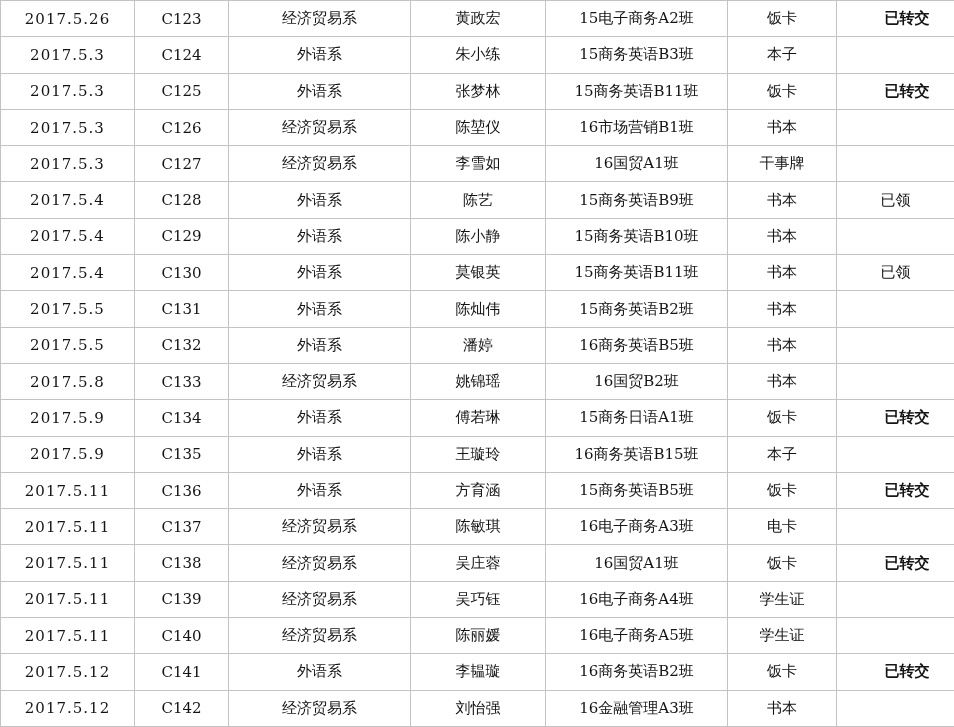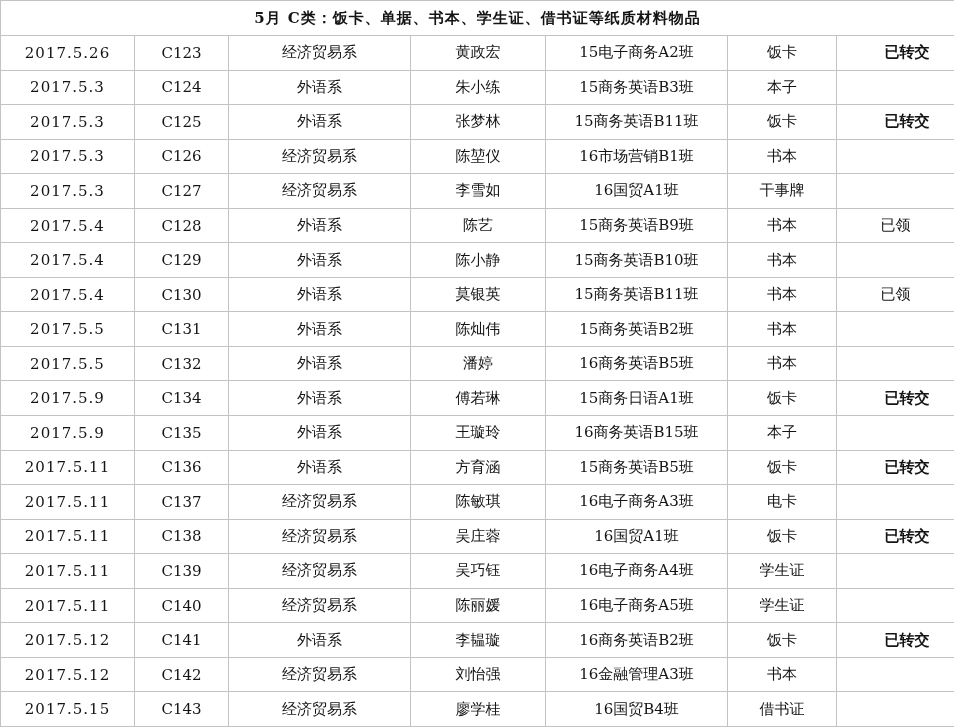--- a/index.html
+++ b/index.html
@@ -59,23 +59,20 @@
     <colgroup>
       <col style="width:134px">
       <col style="width:94px">
       <col style="width:182px">
       <col style="width:135px">
       <col style="width:182px">
       <col style="width:109px">
       <col style="width:118px">
     </colgroup>
     <tbody>
-      <tr>
-        <td colspan="7" class="title-cell">5月  C类：饭卡、单据、书本、学生证、借书证等纸质材料物品</td>
-      </tr>
     <tr>
     <td class="c-date">2017.5.26</td>
     <td class="c-code">C123</td>
     <td class="c-dept">经济贸易系</td>
     <td class="c-name">黄政宏</td>
     <td class="c-class">15电子商务A2班</td>
     <td class="c-item">饭卡</td>
     <td class="c-status bold">已转交</td>
   </tr>
         <tr>
@@ -153,20 +150,29 @@
         <tr>
     <td class="c-date">2017.5.5</td>
     <td class="c-code">C132</td>
     <td class="c-dept">外语系</td>
     <td class="c-name">潘婷</td>
     <td class="c-class">16商务英语B5班</td>
     <td class="c-item">书本</td>
     <td class="c-status"></td>
   </tr>
         <tr>
+    <td class="c-date">2017.5.8</td>
+    <td class="c-code">C133</td>
+    <td class="c-dept">经济贸易系</td>
+    <td class="c-name">姚锦瑶</td>
+    <td class="c-class">16国贸B2班</td>
+    <td class="c-item">书本</td>
+    <td class="c-status"></td>
+  </tr>
+        <tr>
     <td class="c-date">2017.5.9</td>
     <td class="c-code">C134</td>
     <td class="c-dept">外语系</td>
     <td class="c-name">傅若琳</td>
     <td class="c-class">15商务日语A1班</td>
     <td class="c-item">饭卡</td>
     <td class="c-status bold">已转交</td>
   </tr>
         <tr>
     <td class="c-date">2017.5.9</td>
@@ -231,26 +237,17 @@
     <td class="c-item">饭卡</td>
     <td class="c-status bold">已转交</td>
   </tr>
         <tr>
     <td class="c-date">2017.5.12</td>
     <td class="c-code">C142</td>
     <td class="c-dept">经济贸易系</td>
     <td class="c-name">刘怡强</td>
     <td class="c-class">16金融管理A3班</td>
     <td class="c-item">书本</td>
-    <td class="c-status"></td>
-  </tr>
-        <tr>
-    <td class="c-date">2017.5.15</td>
-    <td class="c-code">C143</td>
-    <td class="c-dept">经济贸易系</td>
-    <td class="c-name">廖学桂</td>
-    <td class="c-class">16国贸B4班</td>
-    <td class="c-item">借书证</td>
     <td class="c-status"></td>
   </tr>
       </tbody>
   </table>
 </div>
 
 </body></html>

